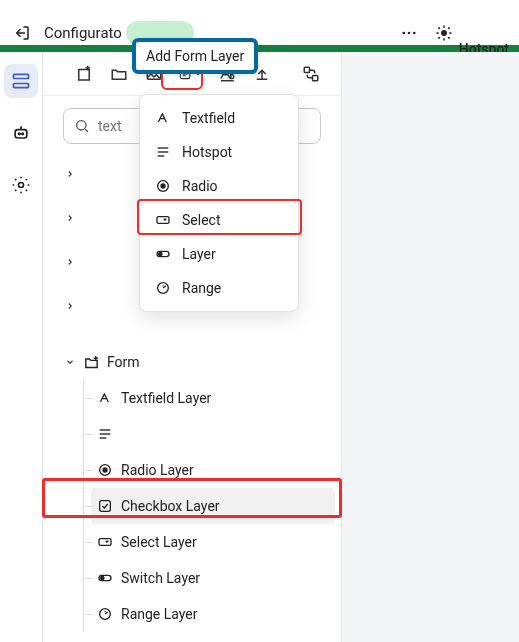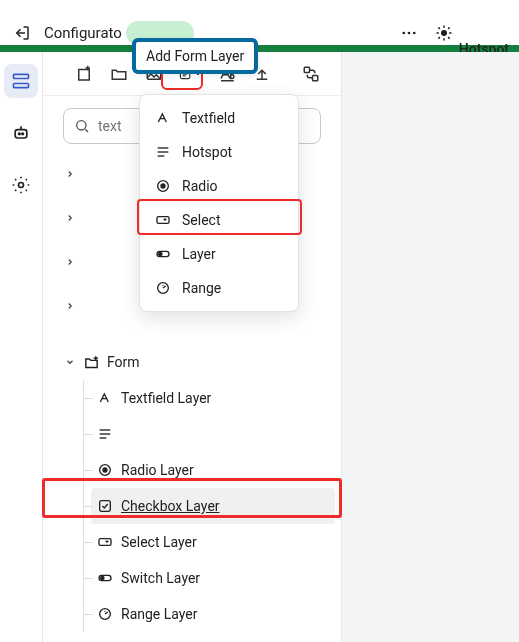--- a/index.html
+++ b/index.html
@@ -40,21 +40,21 @@
   
   .tree { flex: 1; overflow: hidden; position: relative; }
   .tree-scroll { position: absolute; left: 20px; right: 6px; top: 0; bottom: 0; }
   .tree-row { display: flex; align-items: center; height: 36px; font-size: 14px; color: #222; cursor: pointer; position: relative; }
   .tree-row .arrow { width: 14px; display: inline-flex; justify-content: center; color: #444; }
   .tree-row .row-icon { width: 20px; display: inline-flex; justify-content: center; margin: 0 6px 0 4px; }
   .tree-row .row-label { white-space: nowrap; }
   .tree-child { padding-left: 28px; position: relative; }
   .tree-child::before { content: ""; position: absolute; left: 20px; top: 0; bottom: 0; width: 1px; background: #ddd; }
   .tree-child .tree-row::before { content: ""; position: absolute; left: -8px; top: 50%; width: 10px; height: 1px; background: #ddd; }
-  .tree-row.selected { background: #f0f0f0; border-radius: 4px; text-decoration: underline; }
+  .tree-row.selected { background: #f0f0f0; border-radius: 4px; }
   
   .highlight-red-left { position: absolute; top: 478px; left: 42px; width: 300px; height: 40px; border: 3px solid #ef2b2b; border-radius: 3px; pointer-events: none; z-index: 5; }
   
   
   .dropdown { position: absolute; top: 94px; left: 139px; width: 160px; background: #fff; border: 1px solid #e2e2e2; border-radius: 8px; box-shadow: 0 6px 20px rgba(0,0,0,0.12); padding: 6px 0; z-index: 15; }
   .dd-item { display: flex; align-items: center; height: 34px; padding: 0 14px; gap: 10px; font-size: 14px; color: #222; cursor: pointer; }
   .dd-icon { width: 18px; display: inline-flex; justify-content: center; }
   .dd-highlight { position: absolute; top: 104px; left: -3px; width: 165px; height: 36px; border: 2.5px solid #ef2b2b; border-radius: 4px; pointer-events: none; }
   
   svg { display: block; }

